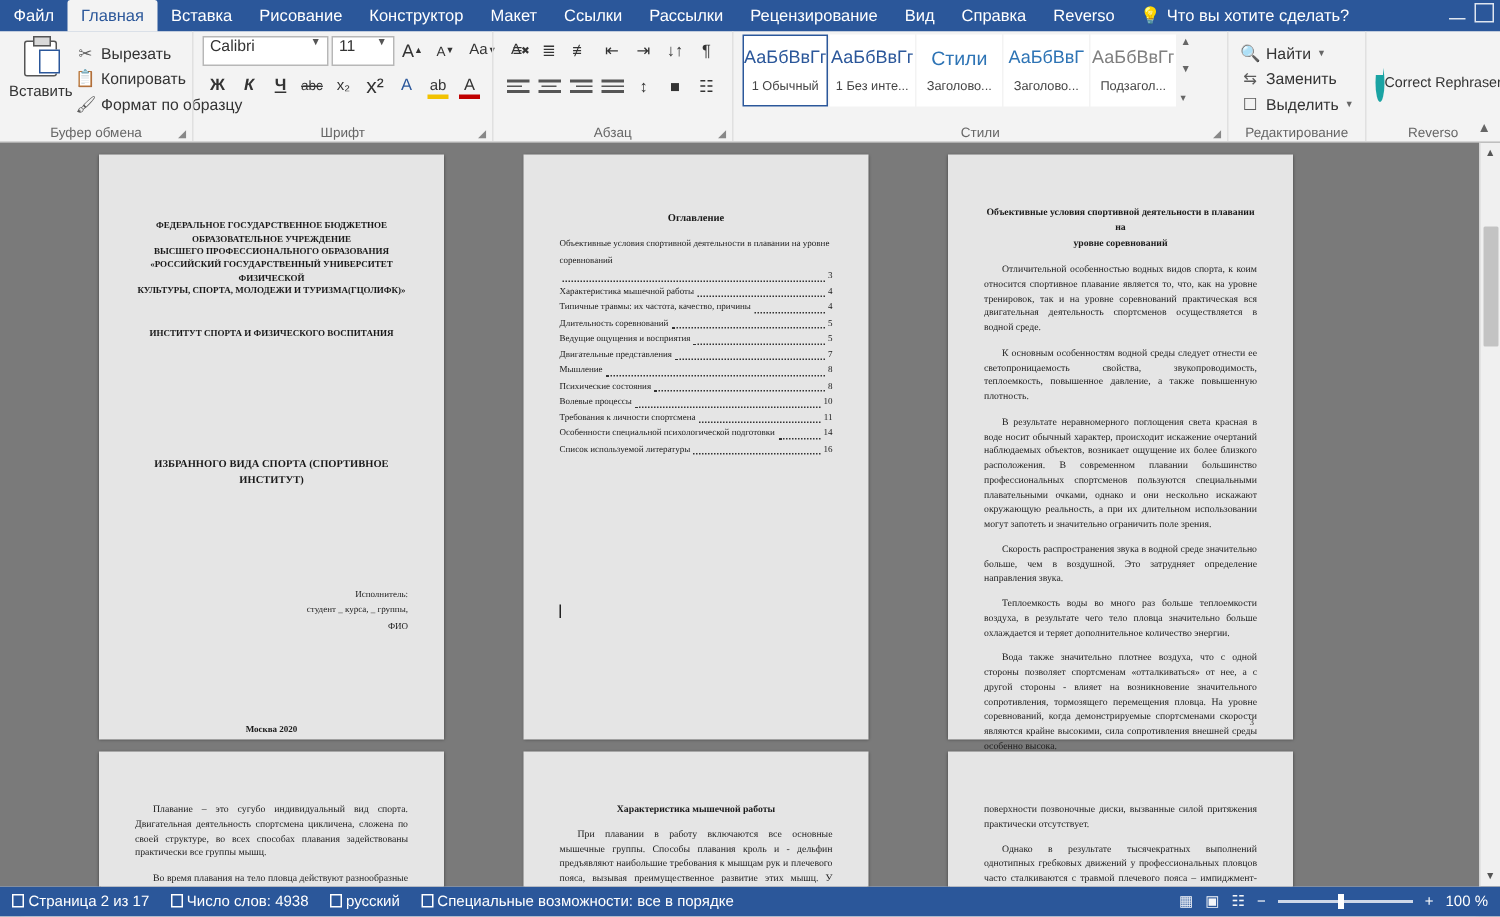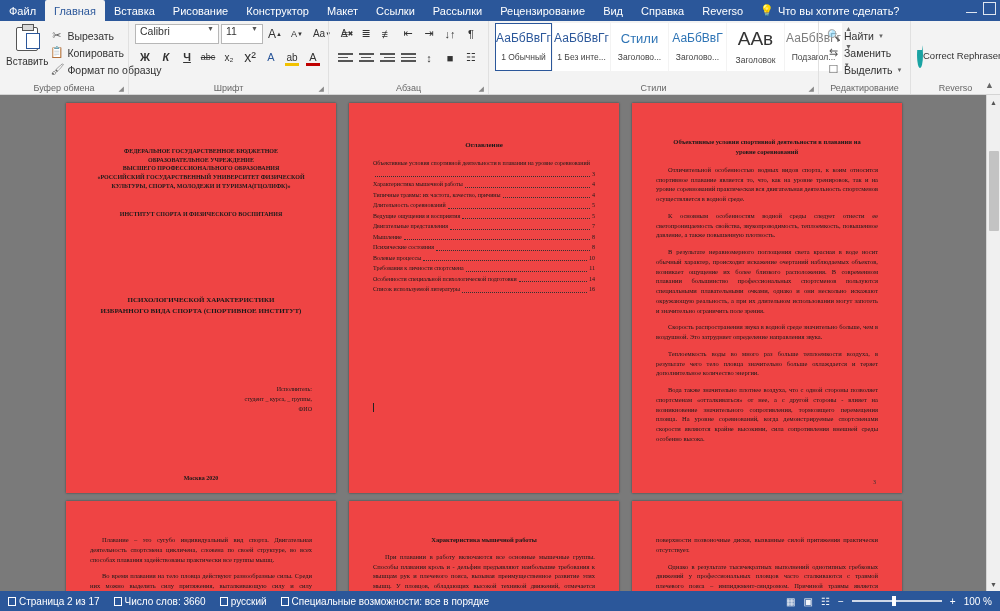--- a/index.html
+++ b/index.html
@@ -100,21 +100,21 @@
   
   .docarea {
     flex: 1; background: #7a7a7a; position: relative; overflow: hidden;
   }
   .pages {
     position: absolute; left: 0; top: 0; right: 14px; bottom: 0;
     display: grid; grid-template-columns: repeat(3, 270px); gap: 8px 13px;
     padding: 8px 0 0 66px; overflow: hidden;
   }
   .page {
-    width: 270px; height: 390px; background: #ef4444; position: relative;
+    width: 230px; height: 390px; background: #e5e5e5; position: relative;
     box-shadow: 0 0 2px rgba(0,0,0,.5); padding: 22px 24px 18px 24px;
     font-family: "Liberation Serif", serif; color: #1a1a1a;
   }
   .page .pnum { position: absolute; bottom: 8px; right: 26px; font-size: 6px; color: #333; }
 
   .ctr { text-align: center; }
   .just { text-align: justify; }
   .t6 { font-size: 6px; line-height: 1.45; }
   .t65 { font-size: 6.5px; line-height: 1.5; }
   .t7 { font-size: 7px; line-height: 1.5; }
@@ -356,24 +356,20 @@
           </div>
           <div class="stylecard">
             <div class="sample" style="color:#2e74b5;font-size:13px">Стили</div>
             <div class="nm">Заголово...</div>
           </div>
           <div class="stylecard">
             <div class="sample" style="color:#2e74b5;font-size:12px">АаБбВвГ</div>
             <div class="nm">Заголово...</div>
           </div>
           <div class="stylecard">
-            <div class="sample" style="color:#333;font-size:19px">ААв</div>
-            <div class="nm">Заголовок</div>
-          </div>
-          <div class="stylecard">
             <div class="sample" style="color:#7f7f7f">АаБбВвГг</div>
             <div class="nm">Подзагол...</div>
           </div>
           <div class="stylescroll">
             <span>▲</span>
             <span>▼</span>
             <span>▾</span>
           </div>
         </div>
       </div>
@@ -418,21 +414,20 @@
       <div class="page">
         <div class="ctr t6 bld" style="margin-top:22px">
           <div>ФЕДЕРАЛЬНОЕ ГОСУДАРСТВЕННОЕ БЮДЖЕТНОЕ</div>
           <div>ОБРАЗОВАТЕЛЬНОЕ УЧРЕЖДЕНИЕ</div>
           <div>ВЫСШЕГО ПРОФЕССИОНАЛЬНОГО ОБРАЗОВАНИЯ</div>
           <div>«РОССИЙСКИЙ ГОСУДАРСТВЕННЫЙ УНИВЕРСИТЕТ ФИЗИЧЕСКОЙ</div>
           <div>КУЛЬТУРЫ, СПОРТА, МОЛОДЕЖИ И ТУРИЗМА(ГЦОЛИФК)»</div>
         </div>
         <div class="ctr t6 bld" style="margin-top:20px">ИНСТИТУТ СПОРТА И ФИЗИЧЕСКОГО ВОСПИТАНИЯ</div>
         <div class="ctr t7 bld" style="margin-top:76px; line-height:1.6">
-          <div>ПСИХОЛОГИЧЕСКОЙ ХАРАКТЕРИСТИКИ</div>
           <div>ИЗБРАННОГО ВИДА СПОРТА (СПОРТИВНОЕ ИНСТИТУТ)</div>
         </div>
         <div class="t6" style="text-align:right; margin-top:66px; line-height:1.7">
           <div>Исполнитель:</div>
           <div>студент _ курса, _ группы,</div>
           <div>ФИО</div>
         </div>
         <div class="ctr t6 bld" style="margin-top:60px">Москва 2020</div>
       </div>
 
@@ -542,21 +537,21 @@
       <div class="thumb"></div>
       <div class="arrow down">▼</div>
     </div>
   </div>
 
   <div class="status">
     <span>
       <span class="pg-ico"></span><span>Страница 2 из 17</span>
     </span>
     <span>
-      <span class="pg-ico"></span><span>Число слов: 3660</span>
+      <span class="pg-ico"></span><span>Число слов: 4938</span>
     </span>
     <span>
       <span class="pg-ico"></span><span>русский</span>
     </span>
     <span>
       <span class="pg-ico"></span><span>Специальные возможности: все в порядке</span>
     </span>
     <span class="right">
       <span class="viewbtn">▦</span>
       <span class="viewbtn">▣</span>

